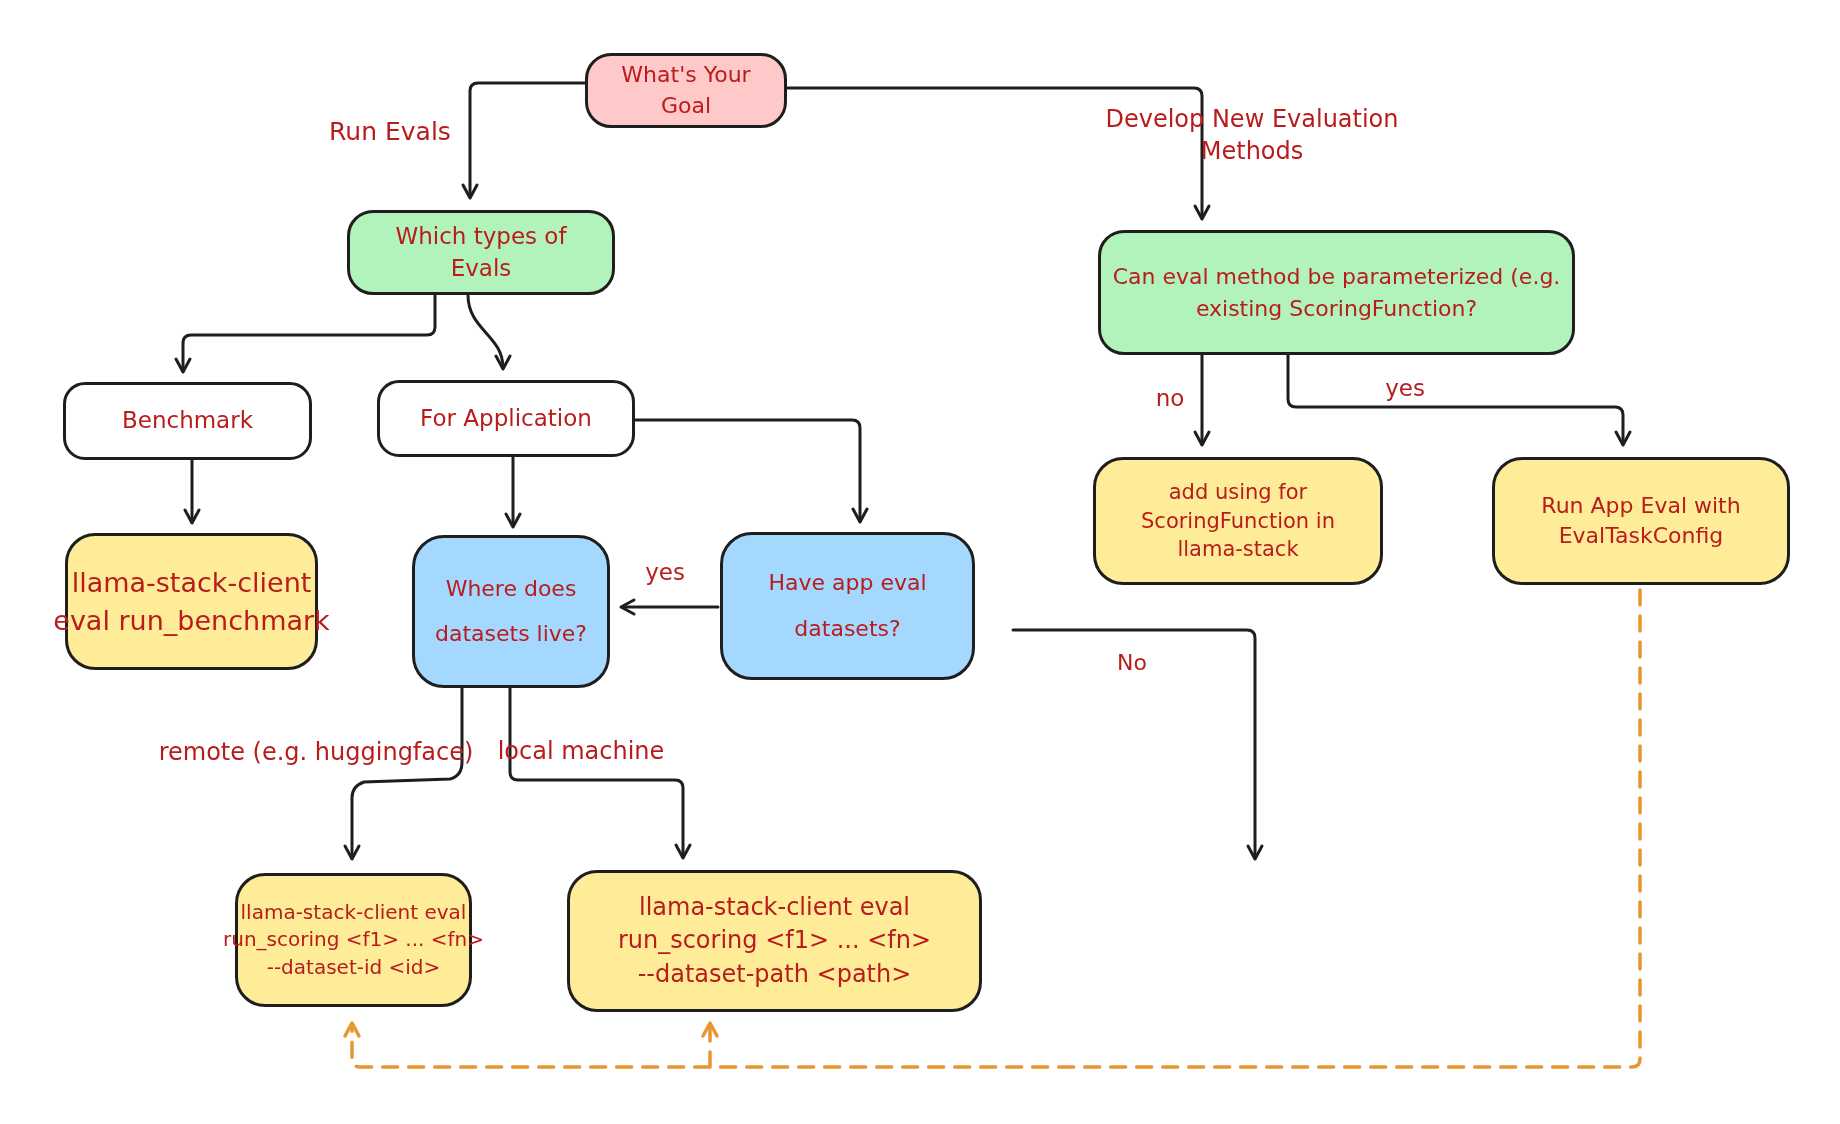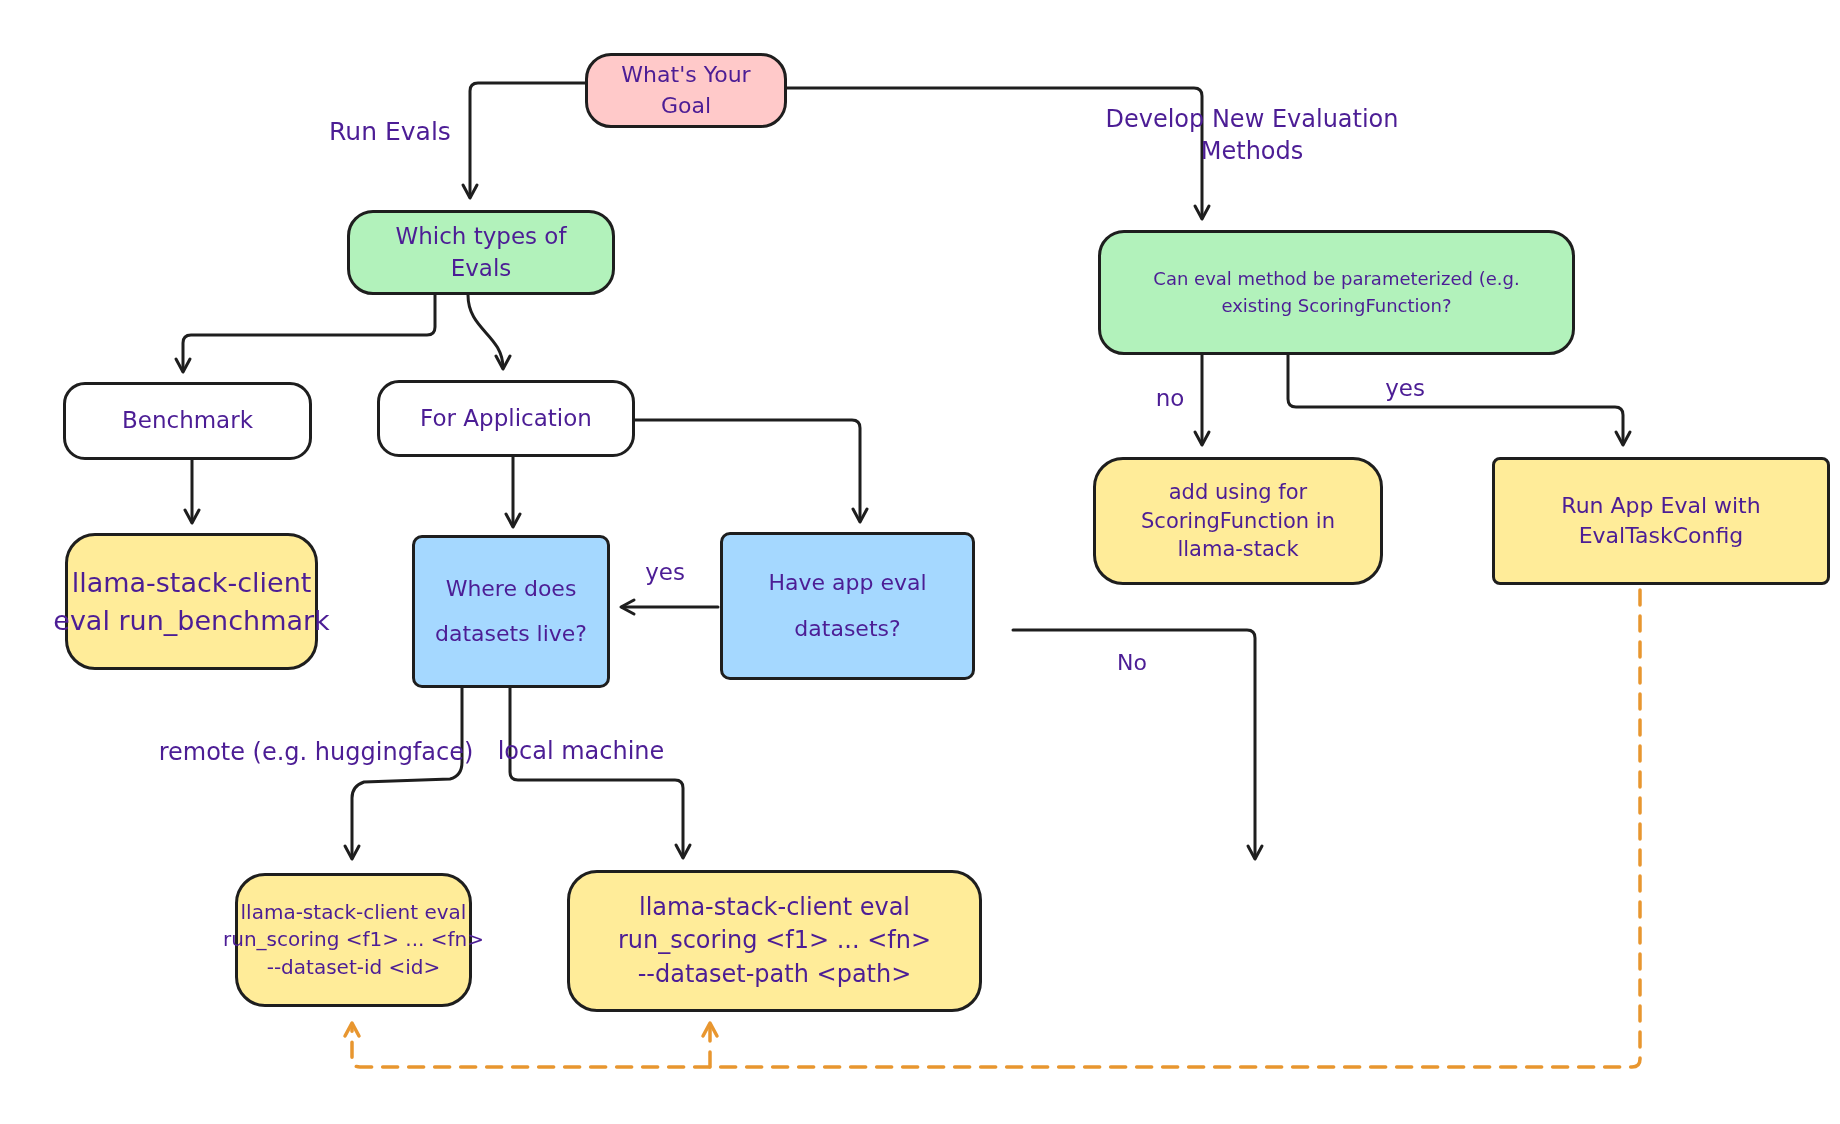--- a/index.html
+++ b/index.html
@@ -1,38 +1,38 @@
 <!DOCTYPE html>
 <html><head>
 <meta charset="utf-8">
 <style>
   html,body{margin:0;padding:0;background:#ffffff;}
   #stage{
     position:relative;
     width:1840px;height:1124px;
     background:#ffffff;
     font-family:"DejaVu Sans","Liberation Sans",sans-serif;
-    color:#4c1d95;
+    color:#b91c1c;
     overflow:hidden;
   }
   #wires{position:absolute;left:0;top:0;width:1840px;height:1124px;pointer-events:none;}
   .node{
     position:absolute;
     border:3px solid #1e1e1e;
     border-radius:26px;
     display:flex;flex-direction:column;
     align-items:center;justify-content:center;
     text-align:center;
     box-sizing:border-box;
     line-height:1.38;
   }
   .node .ln{display:block;white-space:nowrap;}
   .pink{background:#ffc9c9;}
   .green{background:#b2f2bb;}
-  .blue{background:#a5d8ff;border-radius:10px;gap:15px;}
+  .blue{background:#a5d8ff;border-radius:32px;gap:15px;}
   .yellow{background:#ffec99;border-radius:30px;}
   .white{background:#ffffff;border-radius:22px;}
   .dashedBorder{border-style:dashed;border-radius:32px;}
   .edge-label{
     position:absolute;
     transform:translateX(-50%);
     text-align:center;
     white-space:nowrap;
     line-height:1.32;
   }
@@ -77,21 +77,21 @@
   <div class="node pink" style="left:585px;top:53px;width:202px;height:75px;font-size:22px;">
     <span class="ln">What's Your</span>
     <span class="ln">Goal</span>
   </div>
 
   <div class="node green" style="left:347px;top:210px;width:268px;height:85px;font-size:23px;">
     <span class="ln">Which types of</span>
     <span class="ln">Evals</span>
   </div>
 
-  <div class="node green" style="left:1098px;top:230px;width:477px;height:125px;font-size:18px;line-height:1.45;">
+  <div class="node green" style="left:1098px;top:230px;width:477px;height:125px;font-size:22px;line-height:1.45;">
     <span class="ln">Can eval method be parameterized (e.g.</span>
     <span class="ln">existing ScoringFunction?</span>
   </div>
 
   <div class="node white" style="left:63px;top:382px;width:249px;height:78px;font-size:23px;">
     <span class="ln">Benchmark</span>
   </div>
 
   <div class="node white" style="left:377px;top:380px;width:258px;height:77px;font-size:23px;">
     <span class="ln">For Application</span>
@@ -111,21 +111,21 @@
     <span class="ln">Have app eval</span>
     <span class="ln">datasets?</span>
   </div>
 
   <div class="node yellow" style="left:1093px;top:457px;width:290px;height:128px;font-size:21px;">
     <span class="ln">add using for</span>
     <span class="ln">ScoringFunction in</span>
     <span class="ln">llama-stack</span>
   </div>
 
-  <div class="node yellow" style="left:1492px;top:457px;width:338px;height:128px;font-size:22px;border-radius:8px;">
+  <div class="node yellow" style="left:1492px;top:457px;width:298px;height:128px;font-size:22px;">
     <span class="ln">Run App Eval with</span>
     <span class="ln">EvalTaskConfig</span>
   </div>
 
   <div class="node yellow" style="left:235px;top:873px;width:237px;height:134px;font-size:20px;">
     <span class="ln">llama-stack-client eval</span>
     <span class="ln">run_scoring &lt;f1&gt; ... &lt;fn&gt;</span>
     <span class="ln">--dataset-id &lt;id&gt;</span>
   </div>
 

